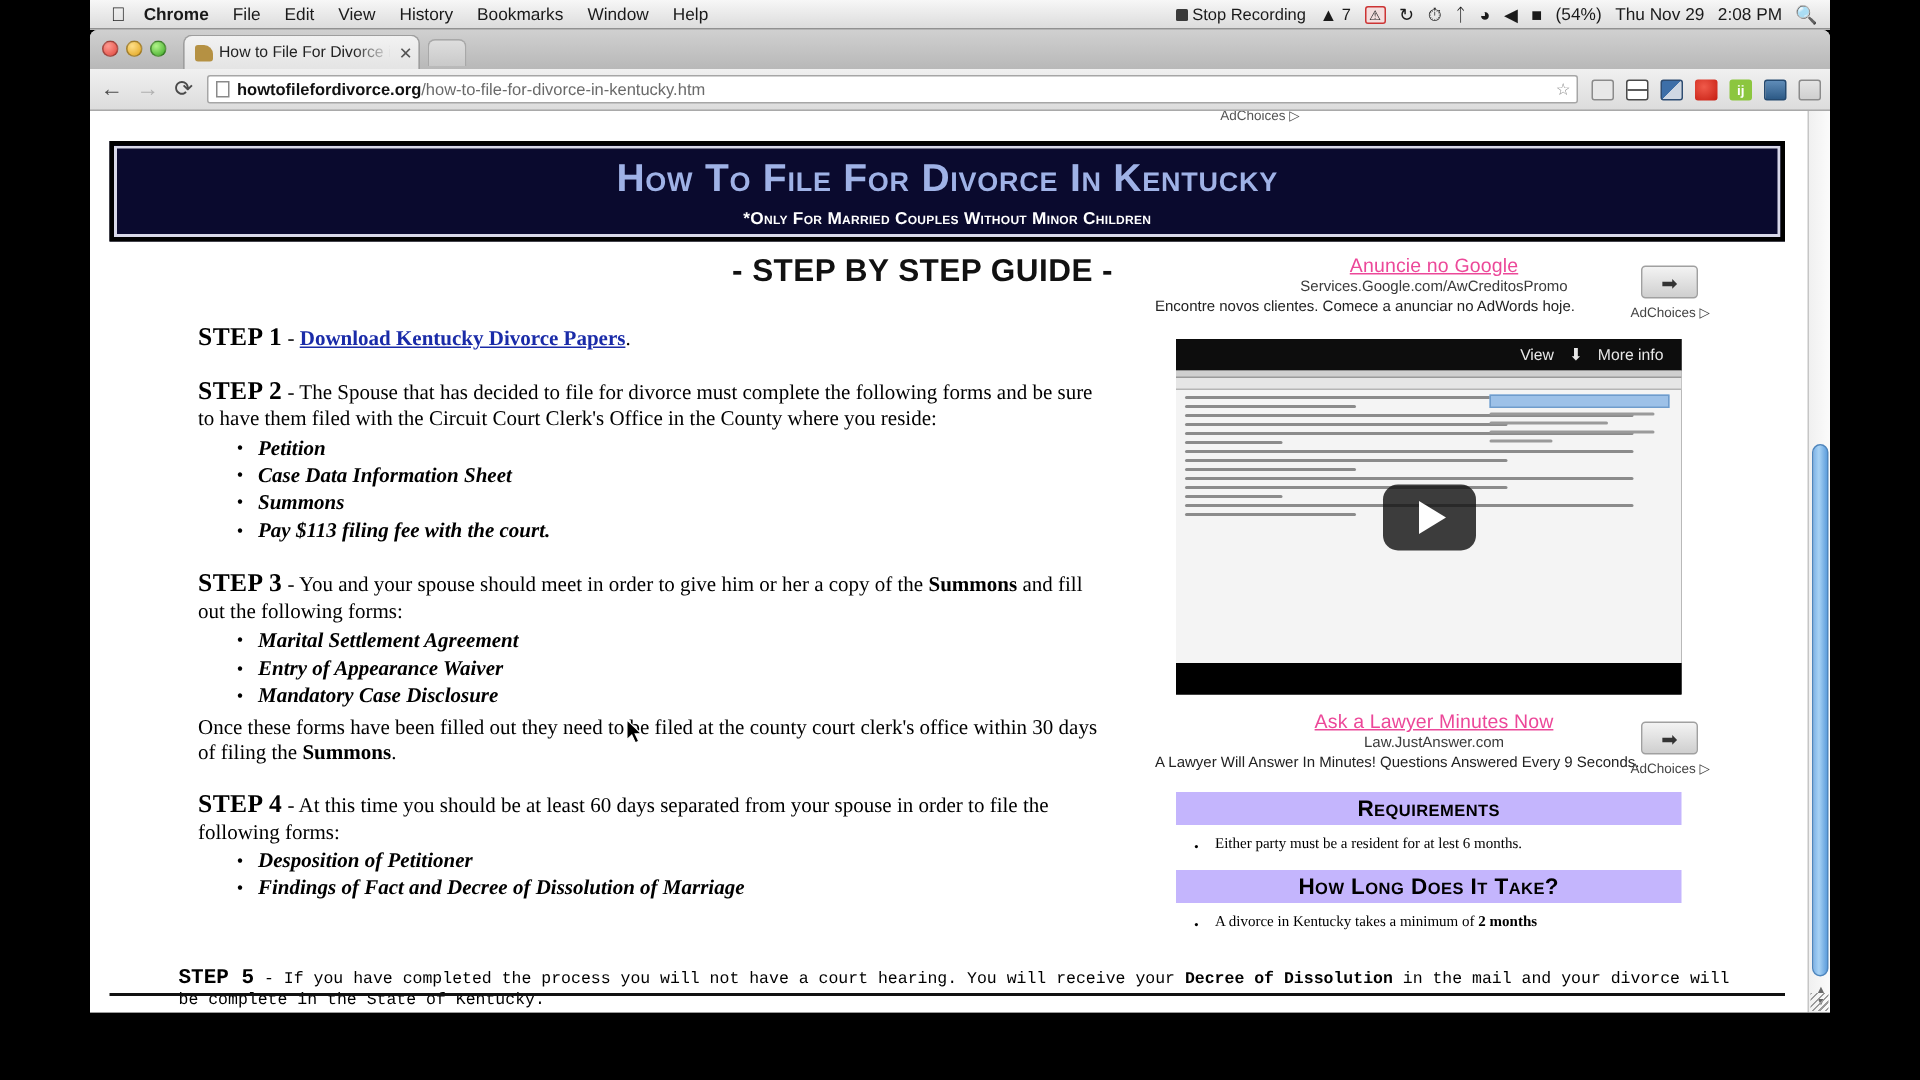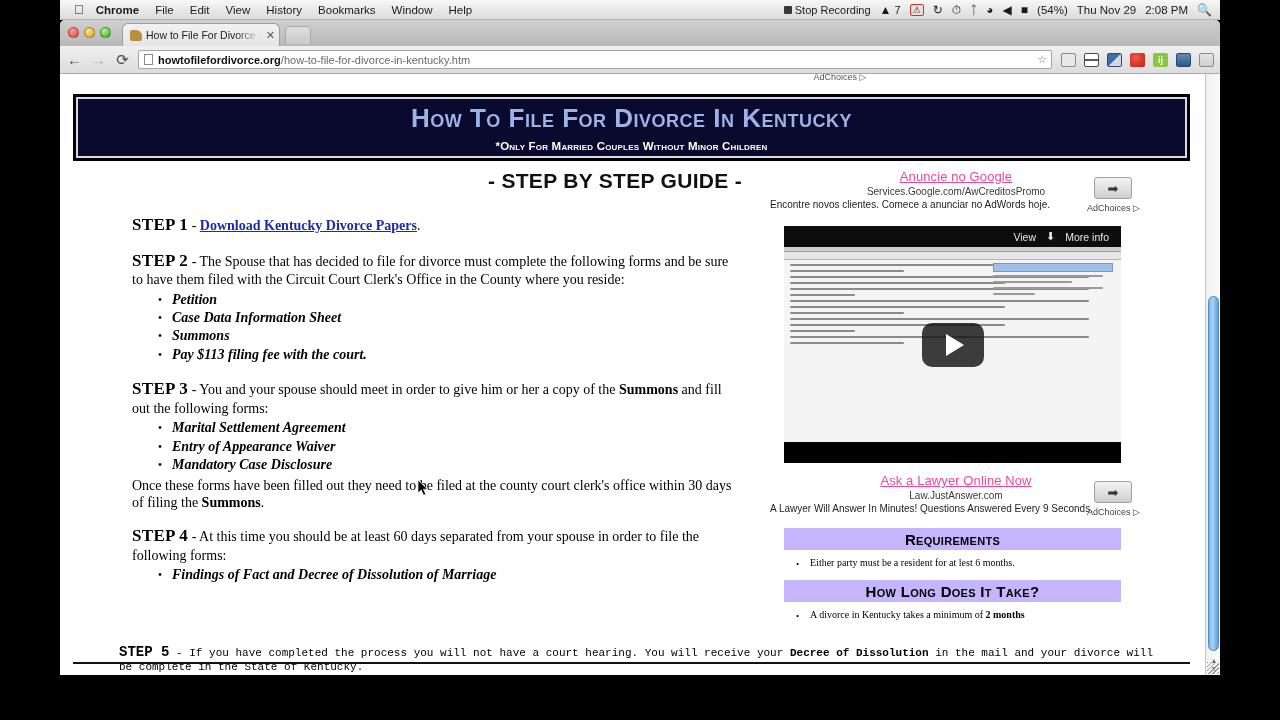--- a/index.html
+++ b/index.html
@@ -270,20 +270,21 @@
                 <li>Marital Settlement Agreement</li>
                 <li>Entry of Appearance Waiver</li>
                 <li>Mandatory Case Disclosure</li>
               </ul>
               <div class="cont-line"><span>Once these forms have been filled out they need to be filed at the county court clerk's office within 30 days of filing the </span><b>Summons</b><span>.</span></div>
             </div>
 
             <div class="step">
               <span class="lbl">STEP 4</span><span> - At this time you should be at least 60 days separated from your spouse in order to file the following forms:</span>
               <ul class="flist">
+                <li>Desposition of Petitioner</li>
                 <li>Findings of Fact and Decree of Dissolution of Marriage</li>
               </ul>
             </div>
           </div>
 
           <div class="col-right">
 
             <div class="ad">
               <a href="#" class="adtitle">Anuncie no Google</a>
               <div class="adurl">Services.Google.com/AwCreditosPromo</div>
@@ -325,21 +326,21 @@
                     <div class="ln s"></div>
                 </div>
                 <div class="play">
                     <i></i>
                   </div>
               </div>
               <div class="v-foot"></div>
             </div>
 
             <div class="ad" style="margin-top:10px;">
-              <a href="#" class="adtitle">Ask a Lawyer Online Now</a>
+              <a href="#" class="adtitle">Ask a Lawyer Minutes Now</a>
               <div class="adurl">Law.JustAnswer.com</div>
               <div class="addesc">A Lawyer Will Answer In Minutes! Questions Answered Every 9 Seconds.</div>
               <div class="ad-arrow">➡</div>
               <div class="ad-choices">AdChoices ▷</div>
             </div>
 
             <div class="sec-head">Requirements</div>
             <ul class="sec-list">
               <li>Either party must be a resident for at lest 6 months.</li>
             </ul>

